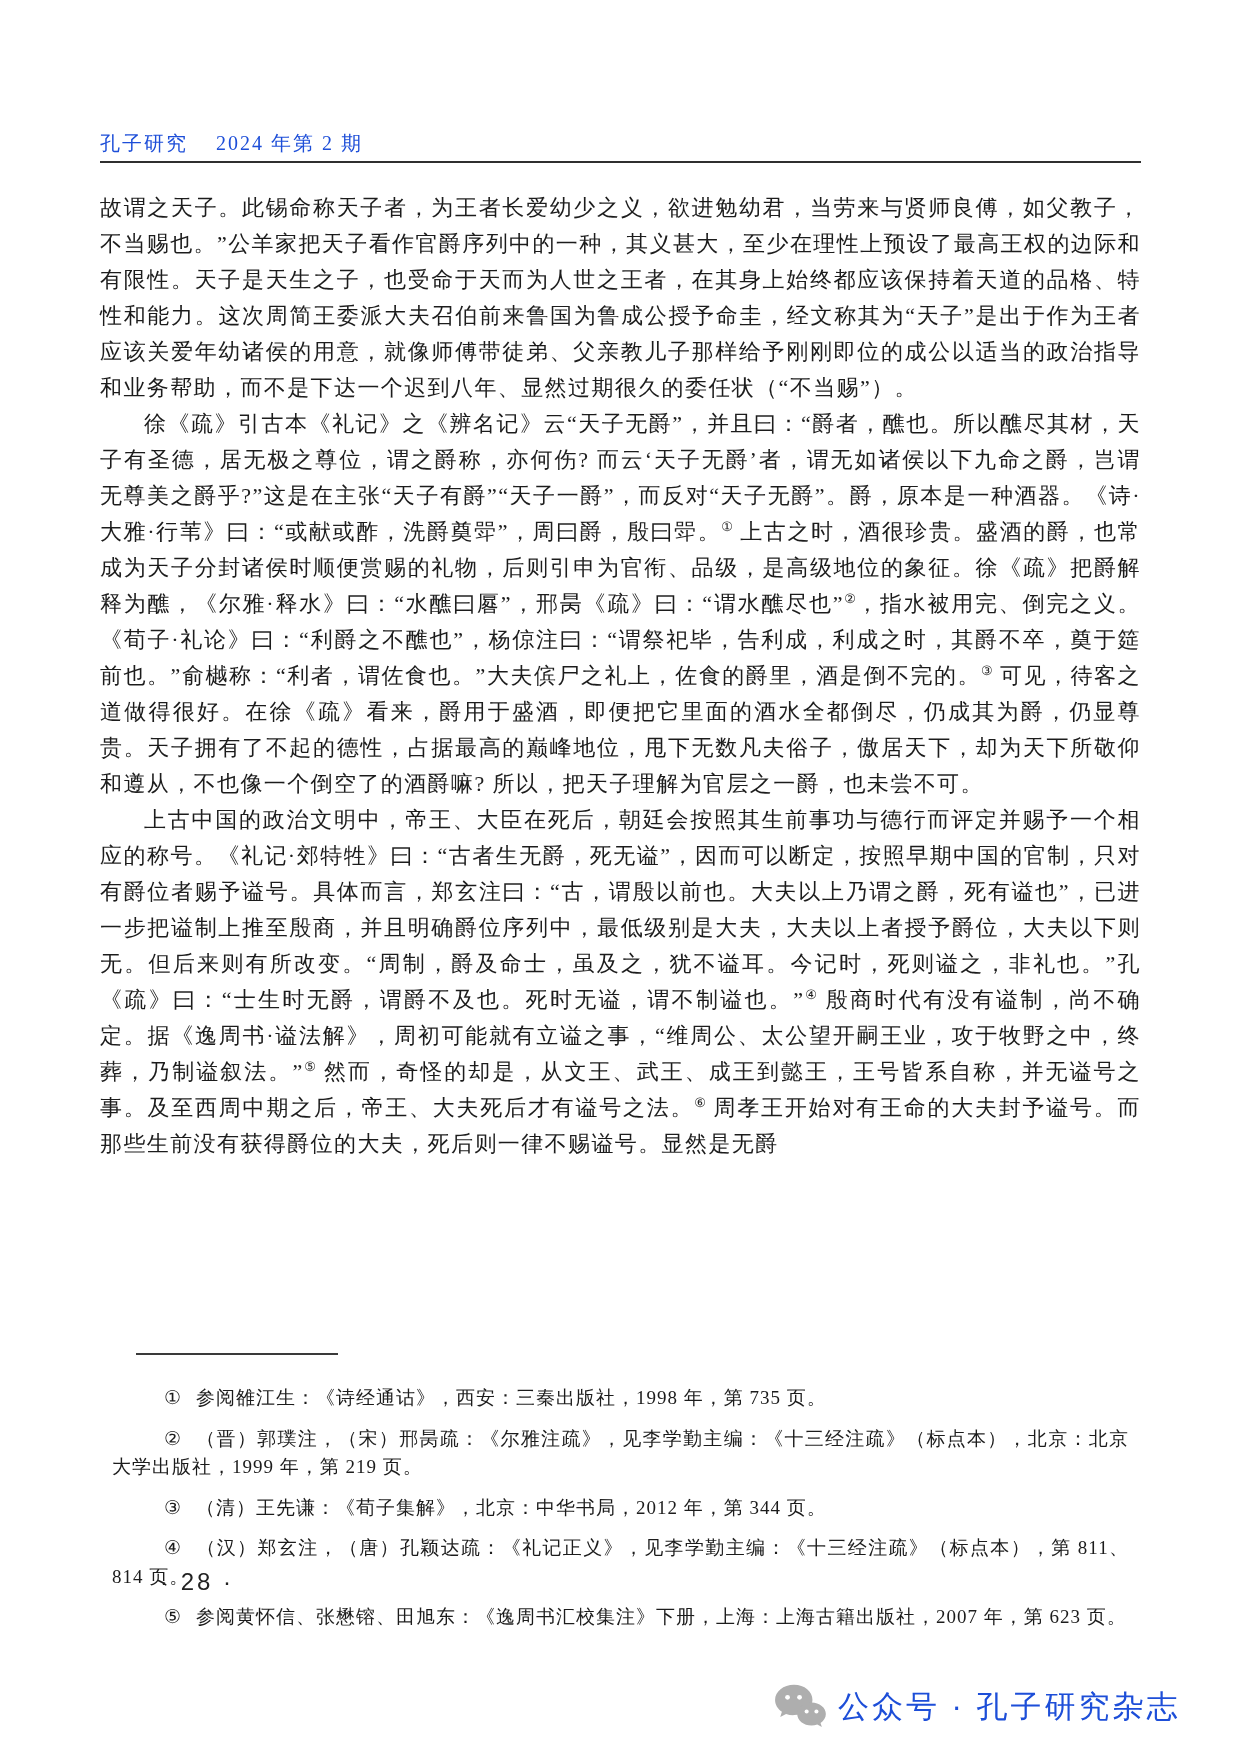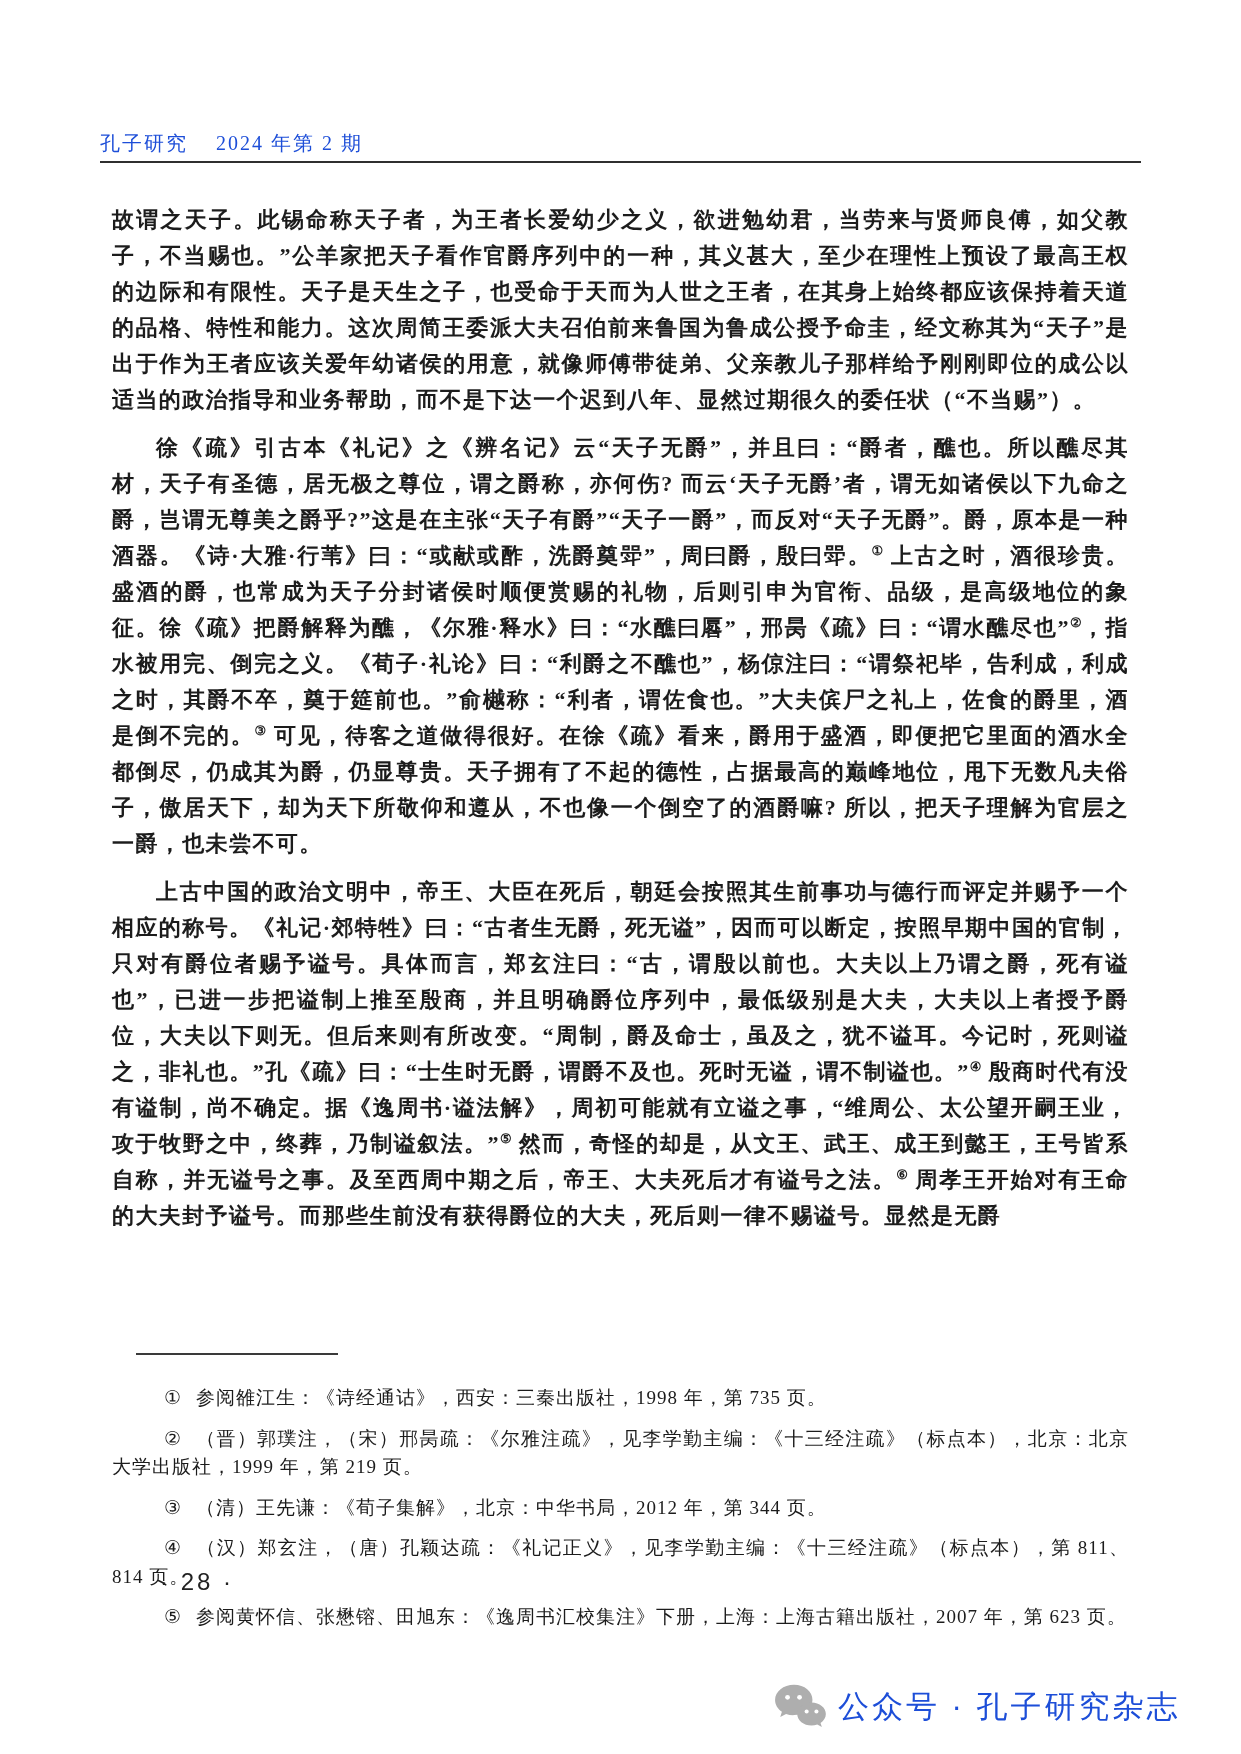--- a/index.html
+++ b/index.html
@@ -31,21 +31,21 @@
   
   .article {
     position: absolute;
     left: 100px; top: 190px;
     width: 1041px;
     font-size: 22px;
     line-height: 36px;
     letter-spacing: 1.4px;
     text-align: justify;
   }
-  .article p { margin: 12px; font-weight: bold; }
+  .article p { margin: 0; }
   .article p.indent { text-indent: 2em; }
   .fn-ref {
     font-size: 13px;
     letter-spacing: 0;
     vertical-align: super;
     line-height: 0;
   }
   .section-heading {
     margin: 27px 0 18px 0;
     font-size: 23px;

